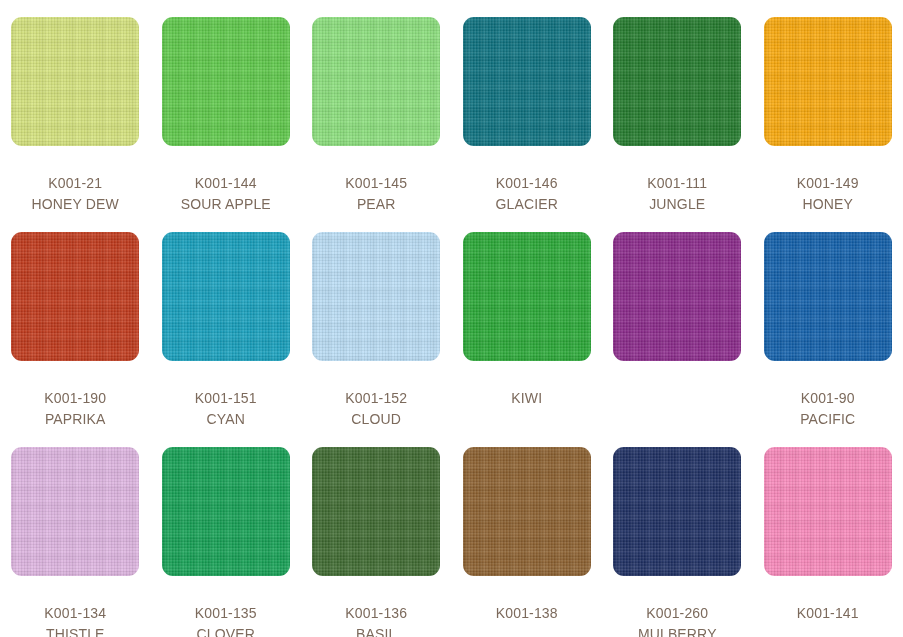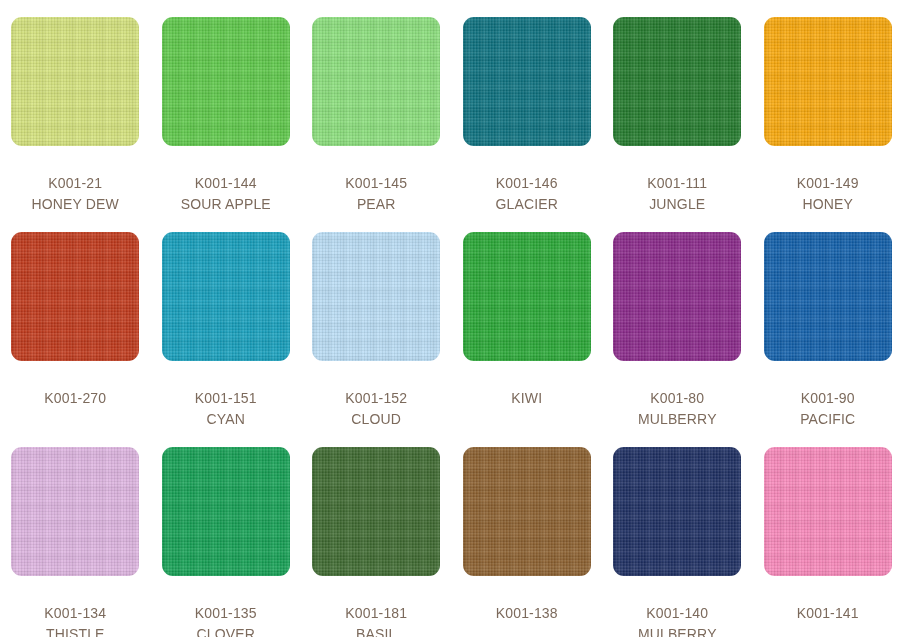--- a/index.html
+++ b/index.html
@@ -171,21 +171,22 @@
       <div class="swatch-labels">
         <span class="swatch-code">K001-149</span>
         <span class="swatch-name">HONEY</span>
       </div>
     </div>
     <div class="swatch-cell">
       <div class="swatch-chip-wrap">
         <div class="swatch-chip" style="background-color: rgb(193, 58, 28);"></div>
       </div>
       <div class="swatch-labels">
-        <span class="swatch-code">K001-270</span>
+        <span class="swatch-code">K001-190</span>
+        <span class="swatch-name">PAPRIKA</span>
       </div>
     </div>
     <div class="swatch-cell">
       <div class="swatch-chip-wrap">
         <div class="swatch-chip" style="background-color: rgb(23, 160, 189);"></div>
       </div>
       <div class="swatch-labels">
         <span class="swatch-code">K001-151</span>
         <span class="swatch-name">CYAN</span>
       </div>
@@ -204,24 +205,20 @@
         <div class="swatch-chip" style="background-color: rgb(42, 169, 55);"></div>
       </div>
       <div class="swatch-labels">
         <span class="swatch-name">KIWI</span>
       </div>
     </div>
     <div class="swatch-cell">
       <div class="swatch-chip-wrap">
         <div class="swatch-chip" style="background-color: rgb(139, 42, 139);"></div>
       </div>
-      <div class="swatch-labels">
-        <span class="swatch-code">K001-80</span>
-        <span class="swatch-name">MULBERRY</span>
-      </div>
     </div>
     <div class="swatch-cell">
       <div class="swatch-chip-wrap">
         <div class="swatch-chip" style="background-color: rgb(18, 96, 171);"></div>
       </div>
       <div class="swatch-labels">
         <span class="swatch-code">K001-90</span>
         <span class="swatch-name">PACIFIC</span>
       </div>
     </div>
@@ -241,38 +238,38 @@
       <div class="swatch-labels">
         <span class="swatch-code">K001-135</span>
         <span class="swatch-name">CLOVER</span>
       </div>
     </div>
     <div class="swatch-cell">
       <div class="swatch-chip-wrap">
         <div class="swatch-chip" style="background-color: rgb(63, 107, 49);"></div>
       </div>
       <div class="swatch-labels">
-        <span class="swatch-code">K001-181</span>
+        <span class="swatch-code">K001-136</span>
         <span class="swatch-name">BASIL</span>
       </div>
     </div>
     <div class="swatch-cell">
       <div class="swatch-chip-wrap">
         <div class="swatch-chip" style="background-color: rgb(141, 97, 48);"></div>
       </div>
       <div class="swatch-labels">
         <span class="swatch-code">K001-138</span>
       </div>
     </div>
     <div class="swatch-cell">
       <div class="swatch-chip-wrap">
         <div class="swatch-chip" style="background-color: rgb(30, 47, 99);"></div>
       </div>
       <div class="swatch-labels">
-        <span class="swatch-code">K001-140</span>
+        <span class="swatch-code">K001-260</span>
         <span class="swatch-name">MULBERRY</span>
       </div>
     </div>
     <div class="swatch-cell">
       <div class="swatch-chip-wrap">
         <div class="swatch-chip" style="background-color: rgb(249, 137, 187);"></div>
       </div>
       <div class="swatch-labels">
         <span class="swatch-code">K001-141</span>
       </div>

